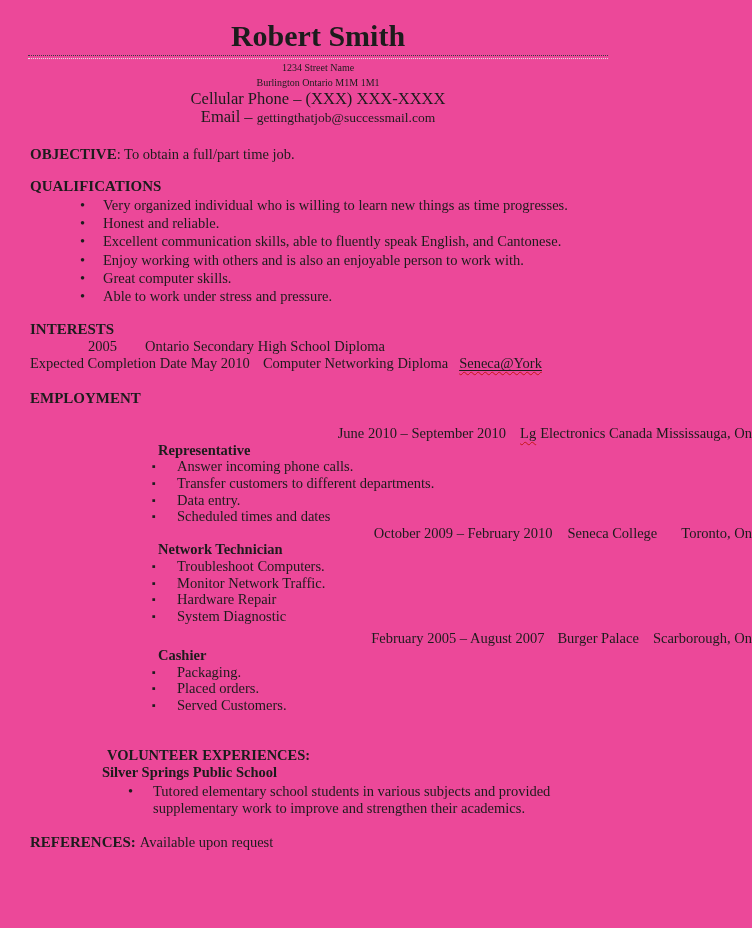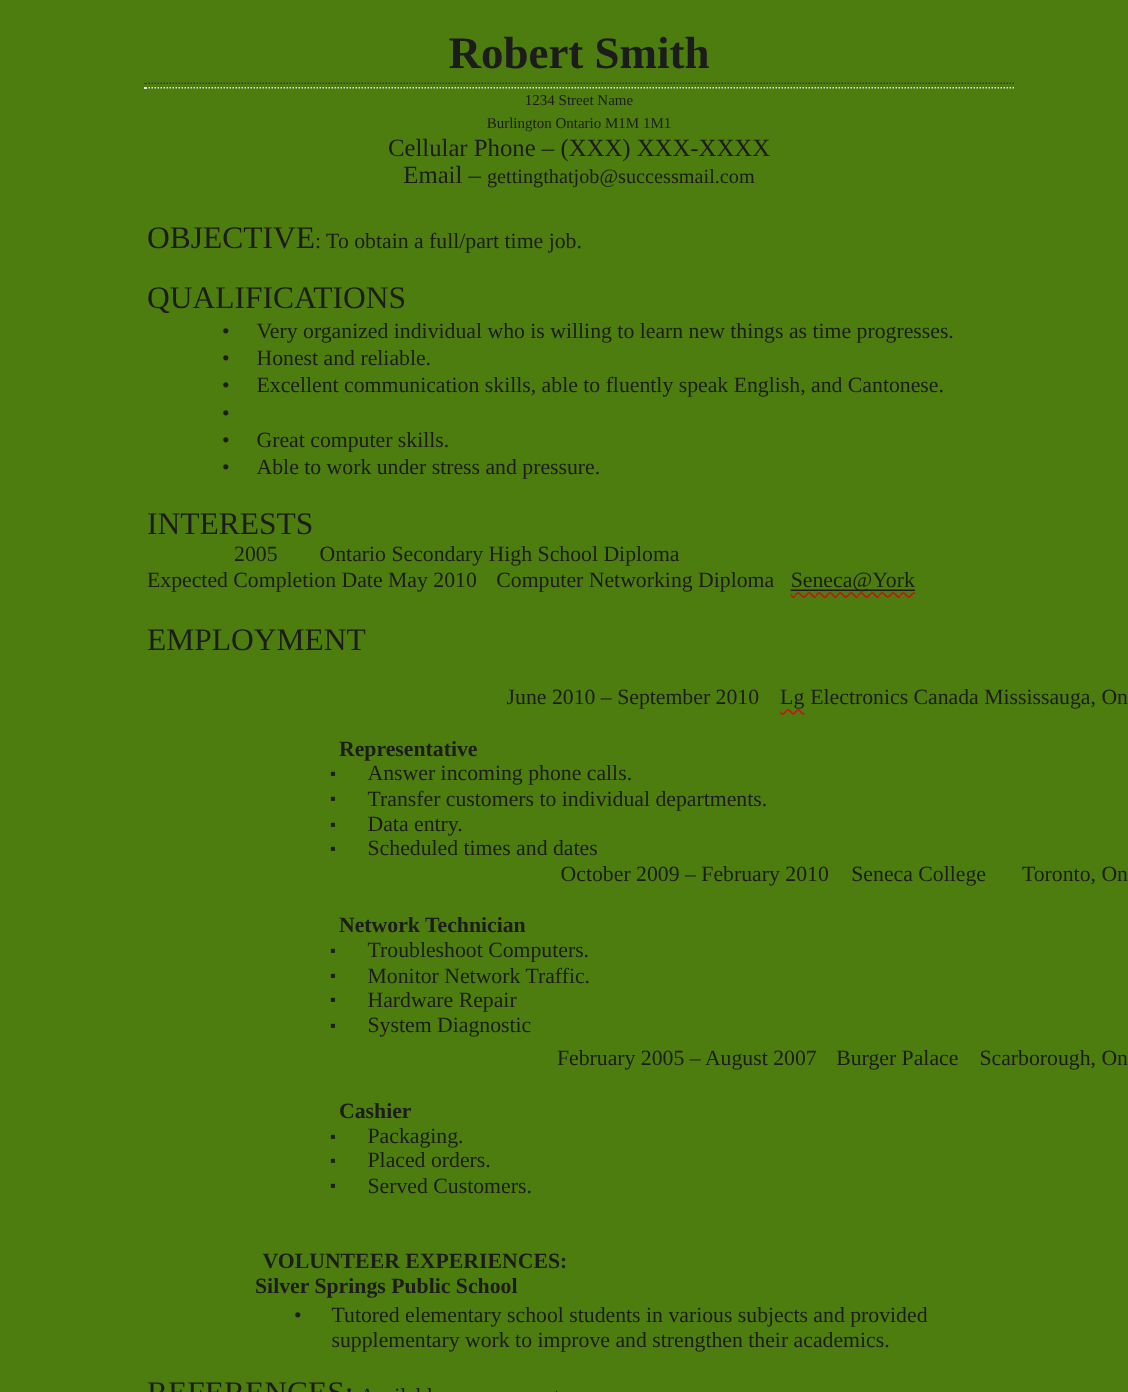--- a/index.html
+++ b/index.html
@@ -1,59 +1,59 @@
 <!DOCTYPE html>
 <html><head>
 <meta charset="utf-8">
 <style>
   html,body { margin:0; padding:0; }
   .page {
     width:752px; height:928px;
-    background:#4d7c0f;
+    background:#ec4899;
     color:#1c1c1c;
     font-family:"Liberation Serif","DejaVu Serif",serif;
     position:relative; overflow:hidden;
     box-sizing:border-box;
-    padding:20px 0 0 98px;
+    padding:20px 0 0 30px;
   }
   
   .header { width:580px; margin-left:-2px; text-align:center; }
   .name {
     font-size:30px; font-weight:bold; line-height:32px;
     padding-bottom:3px;
     border-bottom:1px dotted #3a3a42;
   }
   .faint-rule { height:2px; border-bottom:1px dotted #e7e1e1; margin-bottom:2px; }
   .addr { font-size:10px; line-height:14.5px; }
   .phone { font-size:16.5px; line-height:18px; }
   .email-line { font-size:16.5px; line-height:18px; }
   .email-addr { font-size:13.5px; margin-left:4px; }
   
-  .h { font-weight:normal; font-size:21px; }
+  .h { font-weight:bold; font-size:15px; }
   .body-t { font-size:14.5px; }
   .sec { margin-top:17px; }
   .inline-gap { margin-left:4px; }
   
   .q-item { display:flex; font-size:14.5px; line-height:18.2px; }
   .q-item .bullet { width:23px; margin-left:50px; flex:none; }
   .q-list { margin-top:1px; }
   
   .edu-row { font-size:14.5px; line-height:17px; }
   .sp { display:inline-block; height:1px; }
   .sp-58 { width:58px; } .sp-28 { width:28px; } .sp-13 { width:13px; } .sp-11 { width:11px; }
   .sp-15 { width:15px; } .sp-24 { width:24px; } .sp-14 { width:14px; }
   .underline { text-decoration:underline; text-underline-offset:2px; }
   .squiggle {
     text-decoration:underline; text-decoration-style:wavy; text-decoration-color:#c51414;
     text-decoration-thickness:1px; text-underline-offset:3px; text-decoration-skip-ink:none;
   }
   
   .jobs { margin-top:18px; }
   .job-header { margin-left:26px; font-weight:normal; font-size:14.5px; line-height:16.6px;text-align:right; }
-  .job-title  { margin-left:128px; font-weight:bold; font-size:14.5px; line-height:16.6px;margin-top:18px; }
+  .job-title  { margin-left:128px; font-weight:bold; font-size:14.5px; line-height:16.6px; }
   .e-item { display:flex; font-size:14.5px; line-height:16.6px; }
   .e-item .bullet { width:25px; margin-left:122px; flex:none; font-size:11px; line-height:16.6px; }
   
   .vol { margin-top:34px; font-size:14.5px; line-height:16.8px; }
   .vol-head { margin-left:77px; font-weight:bold; }
   .vol-org  { margin-left:72px; font-weight:bold; }
   .vol-title{ margin-left:93px; font-weight:bold; }
   .v-item { display:flex; font-size:14.5px; line-height:17px; margin-top:2px; }
   .v-item .bullet { width:25px; margin-left:98px; flex:none; }
   .v-item .v-text { width:402px; }
@@ -89,20 +89,21 @@
       <div class="q-item">
           <span class="bullet">•</span>
           <span>Honest and reliable.</span>
         </div>
       <div class="q-item">
           <span class="bullet">•</span>
           <span>Excellent communication skills, able to fluently speak English, and Cantonese.</span>
         </div>
       <div class="q-item">
           <span class="bullet">•</span>
+          <span>Enjoy working with others and is also an enjoyable person to work with.</span>
         </div>
       <div class="q-item">
           <span class="bullet">•</span>
           <span>Great computer skills.</span>
         </div>
       <div class="q-item">
           <span class="bullet">•</span>
           <span>Able to work under stress and pressure.</span>
         </div>
     </div>
@@ -119,21 +120,21 @@
 
     <div class="jobs">
       <div class="job-header"><span>June 2010 – September 2010</span><span class="sp sp-14"></span><span class="squiggle">Lg</span><span class="inline-gap">Electronics Canada Mississauga, On</span></div>
       <div class="job-title">Representative</div>
       <div class="e-item">
           <span class="bullet">▪</span>
           <span>Answer incoming phone calls.</span>
         </div>
       <div class="e-item">
           <span class="bullet">▪</span>
-          <span>Transfer customers to individual departments.</span>
+          <span>Transfer customers to different departments.</span>
         </div>
       <div class="e-item">
           <span class="bullet">▪</span>
           <span>Data entry.</span>
         </div>
       <div class="e-item">
           <span class="bullet">▪</span>
           <span>Scheduled times and dates</span>
         </div>
     </div>

